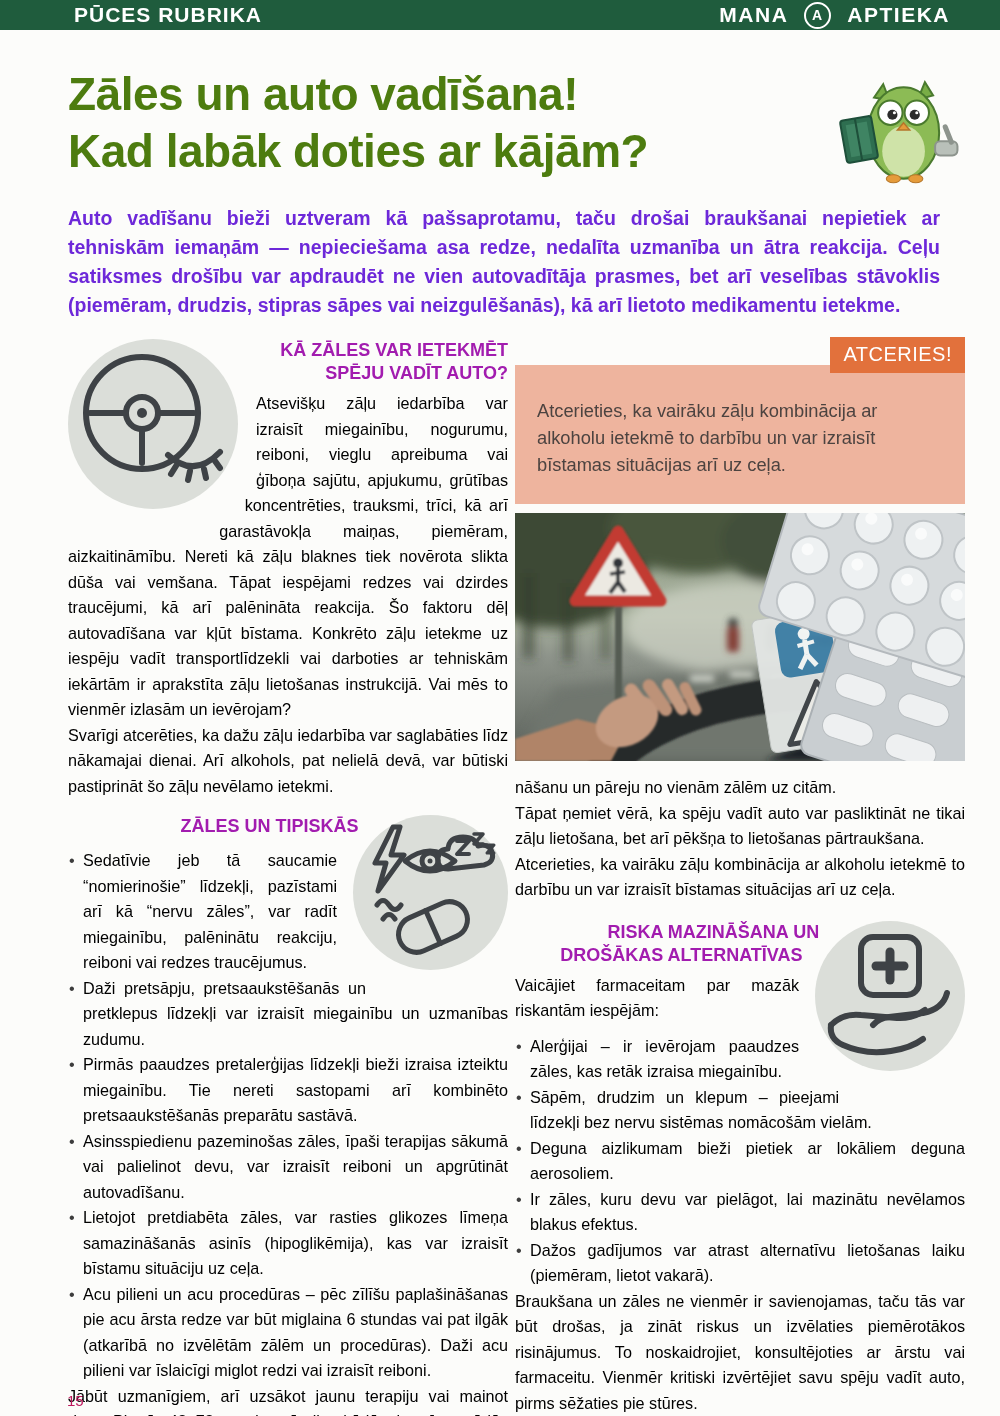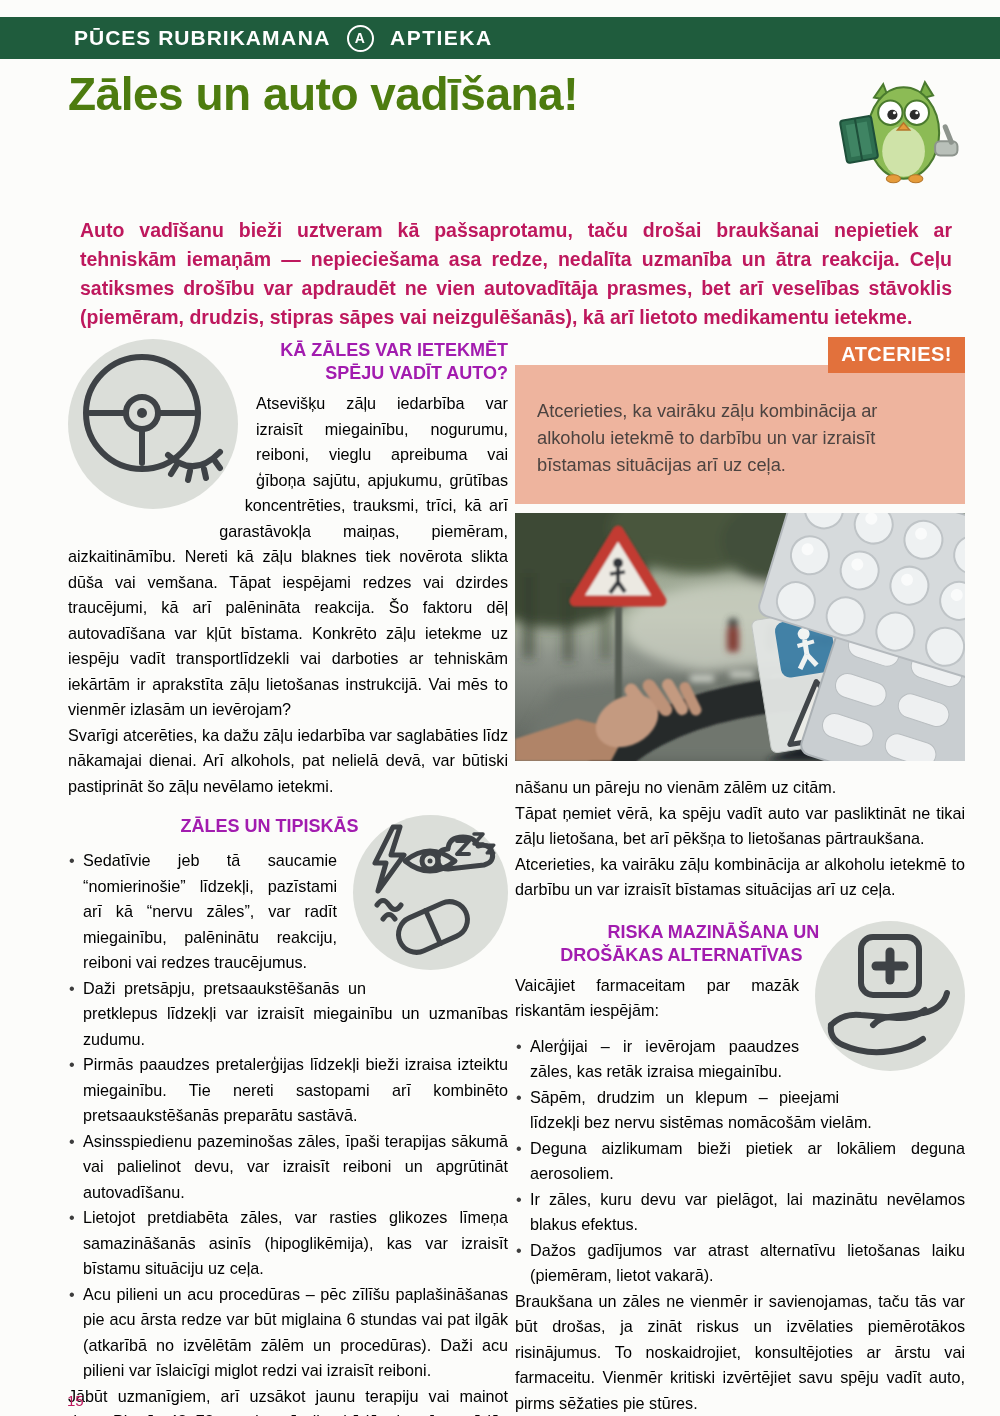--- a/index.html
+++ b/index.html
@@ -1,35 +1,35 @@
 <!DOCTYPE html>
 <html><head>
 <meta charset="utf-8">
 <style>
   * { box-sizing: border-box; }
   body { margin:0; background:#e9e9e9; }
   .page { position:relative; width:1000px; height:1416px; background:#fcfcfa; overflow:hidden;
           font-family:"Liberation Sans","DejaVu Sans",sans-serif; }
 
   
-  .topbar { position:absolute; top:0; left:0; width:100%; height:42px; background:#1f5c3d;
-            display:flex; align-items:center; padding:0 50px 0 74px;margin-top:17px; }
+  .topbar { position:absolute; top:0; left:0; width:100%; height:30px; background:#1f5c3d;
+            display:flex; align-items:center; justify-content:space-between; padding:0 50px 0 74px; }
   .rubric { color:#fff; font-weight:bold; font-size:21px; letter-spacing:1px; }
   .brand  { display:flex; align-items:center; gap:16px; color:#fff; font-weight:bold; font-size:21px; letter-spacing:1.5px; }
   .brand-mono { width:27px; height:27px; border:2.5px solid #fff; border-radius:50%;
                 display:flex; align-items:center; justify-content:center; }
   .brand-mono i { font-style:normal; font-weight:bold; font-size:14px; color:#fff; }
 
   
   .title { position:absolute; left:68px; top:66px; margin:0; color:#4d7c0f;
            font-size:46px; line-height:57px; font-weight:bold; letter-spacing:-0.5px; }
   .title span { display:block; }
   .owl { position:absolute; left:830px; top:70px; width:138px; height:122px; }
 
-  .intro { position:absolute; left:68px; top:204px; width:872px; margin:12px; color:#be185d;
+  .intro { position:absolute; left:68px; top:204px; width:872px; margin:0; color:#6d28d9;
            font-weight:bold; font-size:19.5px; line-height:29px; text-align:justify; }
 
   
   .col { position:absolute; top:337px; }
   .col-left  { left:68px;  width:440px; }
   .col-right { left:515px; width:450px; }
   section { display:flow-root; }
 
   p.body, ul.blist li { font-size:16.2px; line-height:25.5px; color:#000000; text-align:justify; margin:0; }
   .shead { margin:2px 0 6px; color:#a21caf; font-size:18px; line-height:23px; font-weight:bold;text-align:right; }
@@ -43,21 +43,21 @@
   .c150 { width:150px; height:150px; }
 
   .sec2 { margin-top:14px; }
   ul.blist { margin:10px 0 0; padding:0; list-style:none; }
   ul.blist li { position:relative; padding-left:15px; }
   ul.blist li::before { content:"•"; position:absolute; left:1px; top:0; color:#3d3d3d; }
 
   
   .remember-wrap { position:relative; padding-top:28px; }
   .remember-tab  { position:absolute; top:0; right:0; background:#e2713c; color:#fff;
-                   font-weight:bold; font-size:20px; letter-spacing:.5px; padding:6px 13px 7px; }
+                   font-weight:normal; font-size:20px; letter-spacing:.5px; padding:6px 13px 7px; }
   .remember-box  { background:#eeb49e; color:#4c4340; font-size:18.3px; line-height:27px;
                    padding:32px 22px 26px; }
 
   .photo { margin-top:9px; width:450px; height:248px; overflow:hidden; }
   .photo svg { display:block; }
   .mt14 { margin-top:14px !important; }
   .sec-risk { margin-top:16px; }
 
   .pageno   { position:absolute; left:67px; top:1392px; color:#be185d; font-size:15px;text-align:center; }
   .siteinfo { position:absolute; right:46px; top:1475px; color:#2e7a6a; font-size:9px;
@@ -74,20 +74,21 @@
       <span>MANA</span>
       <span class="brand-mono">
           <i>A</i>
         </span>
       <span>APTIEKA</span>
     </span>
   </header>
 
   <h1 class="title">
     <span>Zāles un auto vadīšana!</span>
+    <span>Kad labāk doties ar kājām?</span>
   </h1>
 
   <div class="owl">
     <svg viewBox="0 0 135 120" width="138" height="122">
       <path d="M52,14 L58,30 L43,27 Z" fill="#79ad46" stroke="#4a7a2e" stroke-width="2"></path>
       <path d="M93,12 L86,29 L101,25 Z" fill="#79ad46" stroke="#4a7a2e" stroke-width="2"></path>
       <ellipse cx="72" cy="62" rx="35" ry="45" fill="#8cbb55" stroke="#4a7a2e" stroke-width="2"></ellipse>
       <ellipse cx="72" cy="80" rx="21" ry="25" fill="#cfe3a8"></ellipse>
       <circle cx="59" cy="42" r="12" fill="#fff" stroke="#4a7a2e" stroke-width="2"></circle>
       <circle cx="85" cy="42" r="12" fill="#fff" stroke="#4a7a2e" stroke-width="2"></circle>

